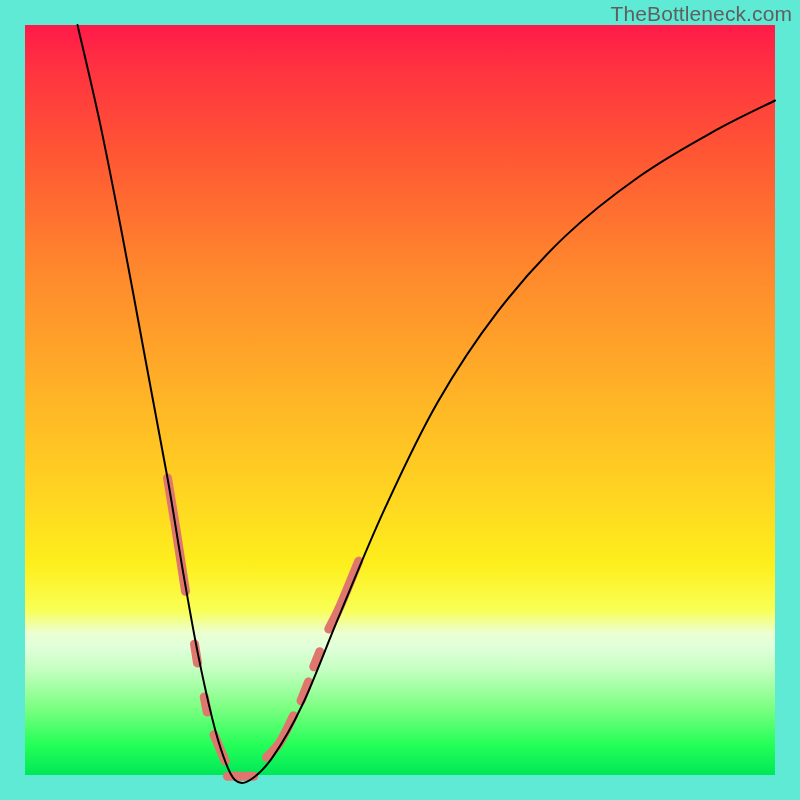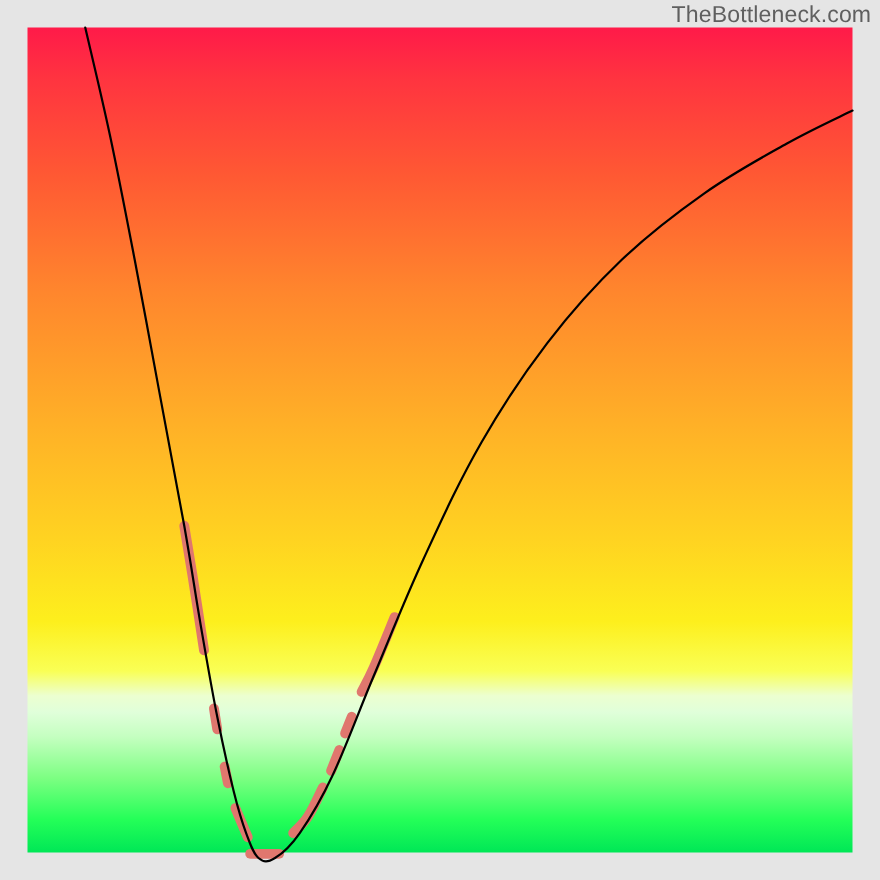--- a/index.html
+++ b/index.html
@@ -10,21 +10,21 @@
     background: #000;
     overflow: hidden;
     font-family: Arial, Helvetica, sans-serif;
   }
   .frame {
     position: absolute;
     top: 0;
     left: 0;
     width: 800px;
     height: 800px;
-    background: #e5e5e5;
+    background: #5eead4;
   }
   .plot-area {
     position: absolute;
     top: 25px;
     left: 25px;
     width: 750px;
     height: 750px;
     background: linear-gradient(to bottom,
       #ff1a49 0%,
       #ff3340 6%,

